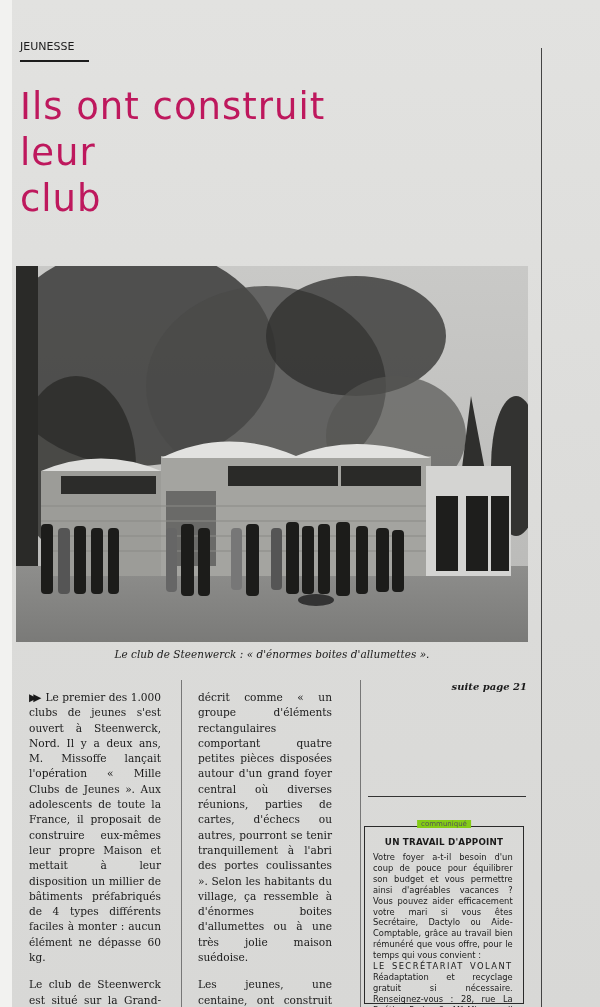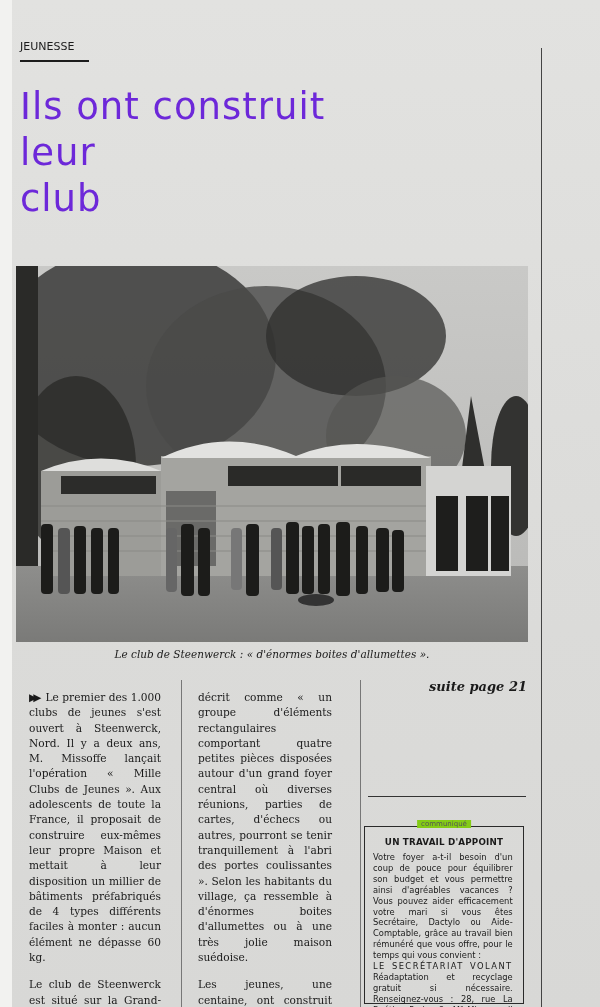--- a/index.html
+++ b/index.html
@@ -22,21 +22,21 @@
     position:absolute; left:20px; top:40px;
     font-family:"DejaVu Sans", sans-serif; font-size:11px; letter-spacing:0px;
     color:#1c1c1c;
   }
   .section-rule {
     position:absolute; left:20px; top:60px; width:69px; height:2px; background:#1c1c1c;
   }
   .headline {
     position:absolute; left:20px; top:84px;
     font-family:"DejaVu Sans", sans-serif; font-size:37px; line-height:46px;
-    font-weight:normal; color:#6d28d9; margin:0; letter-spacing:1px;
+    font-weight:normal; color:#be185d; margin:0; letter-spacing:1px;
   }
   .right-rule {
     position:absolute; left:541px; top:48px; width:1px; height:960px; background:#444;
   }
   .photo {
     position:absolute; left:16px; top:266px; width:512px; height:376px;
     background:#a8a8a6; overflow:hidden;
   }
   .photo svg { display:block; }
   .caption {
@@ -50,21 +50,21 @@
   }
   .col p { margin:12px; text-indent:0; }
   .col1 { left:17px; width:156px; }
   .col2 { left:186px; width:158px; }
   .col3 { left:367px; width:160px; }
   .vrule { position:absolute; width:1px; background:#777; }
   .vr1 { left:181px; top:680px; height:327px; }
   .vr2 { left:360px; top:680px; height:327px; }
   .arrow { font-family:"DejaVu Sans", sans-serif; font-weight:bold; letter-spacing:-4px; margin-right:8px; }
   .suite {
-    text-align:right; font-style:italic; font-weight:bold; font-size:13px; margin-top:1px;
+    text-align:right; font-style:italic; font-weight:bold; font-size:10px; margin-top:1px;
   }
   .hr-short {
     position:absolute; left:368px; top:796px; width:158px; height:1px; background:#333;
   }
   .ad-box {
     position:absolute; left:364px; top:826px; width:160px; height:178px;
     border:1.5px solid #2a2a2a; box-sizing:border-box;
     font-family:"DejaVu Sans", sans-serif;
   }
   .ad-tag {

